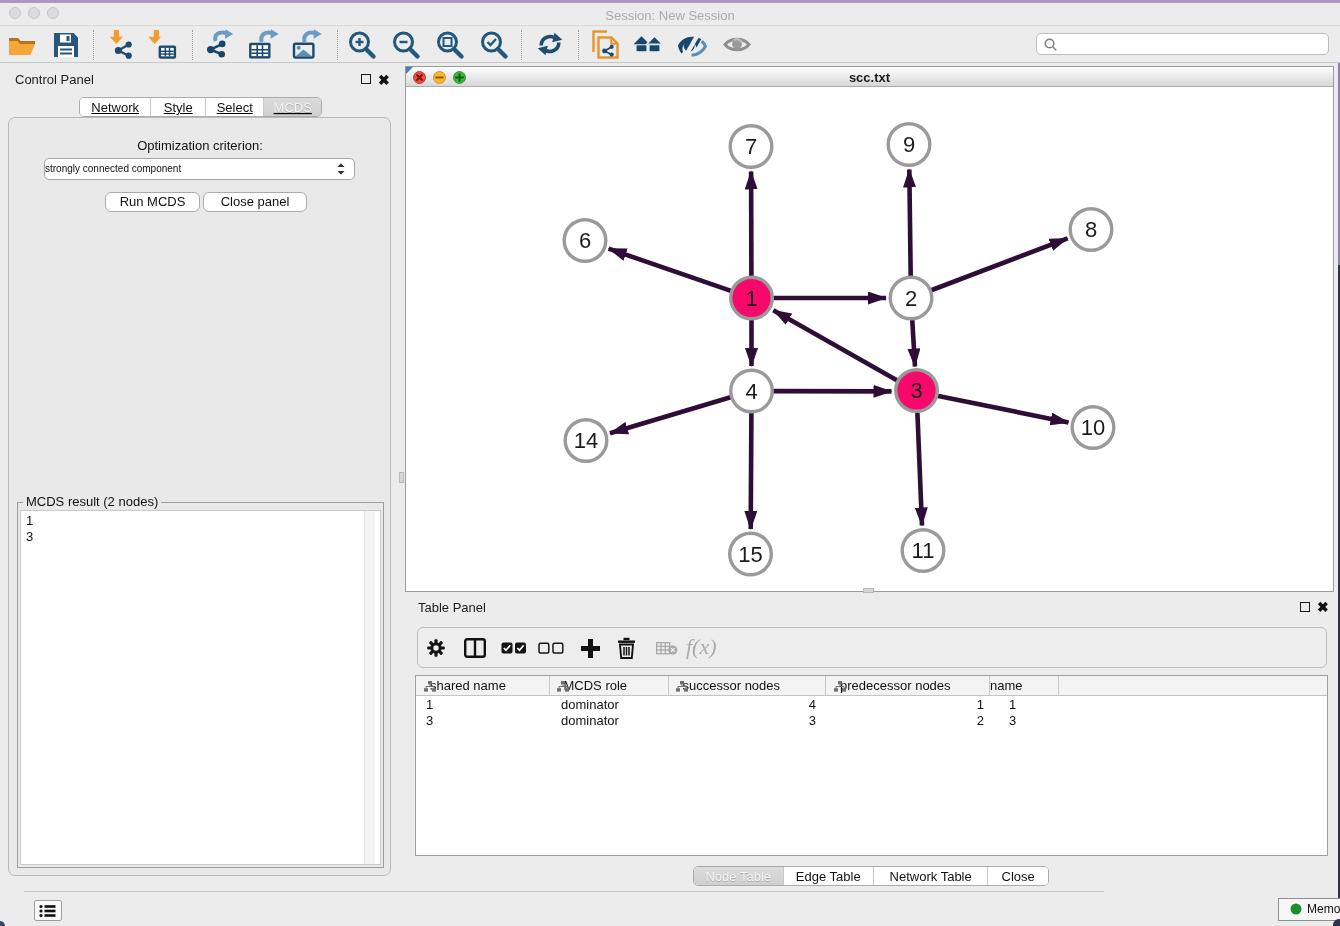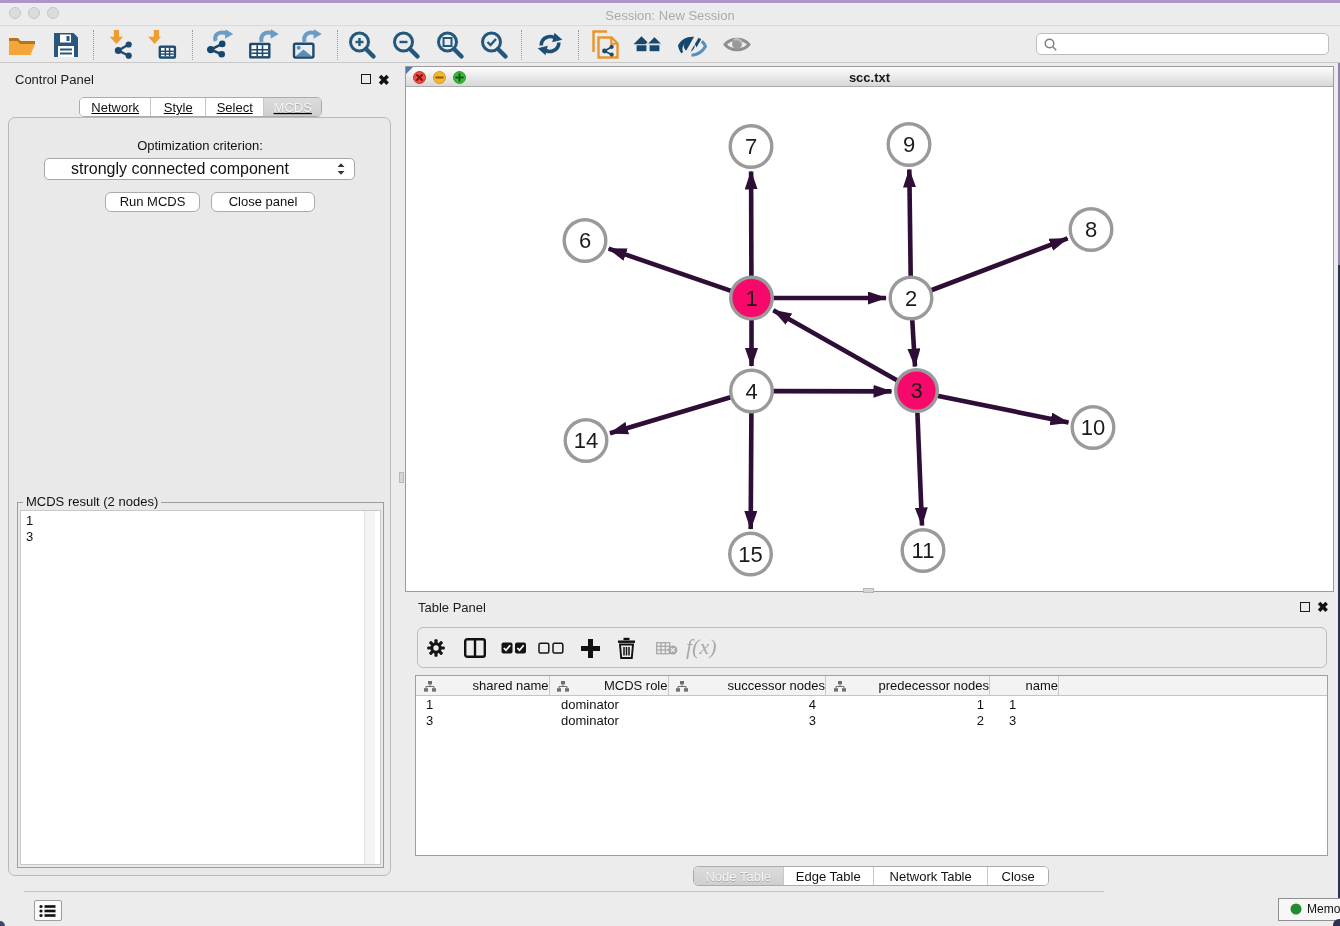--- a/index.html
+++ b/index.html
@@ -20,38 +20,38 @@
 
 #cp-title { left:15px; top:72px; font-size:13px; color:#1c1c1c; }
 .float-btn { position:absolute; width:10px; height:10px; border:1.5px solid #1a1a1a; background:transparent; }
 .close-x { position:absolute; font-size:14px; font-weight:bold; color:#111; line-height:12px; }
 #cp-box { left:8px; top:117px; width:383px; height:759px; border:1px solid #b9b9b9; border-radius:7px; background:#e9e9e9; }
 .seg { position:absolute; height:20px; display:flex; border:1px solid #ababab; border-radius:5px; overflow:hidden; background:#fff; }
 .seg div { font-size:13px; color:#111; text-align:center; line-height:19px; border-right:1px solid #c9c9c9; background:#fff; }
 .seg div:last-child { border-right:none; }
 .seg .sel { background:linear-gradient(#dcdcdc,#cfcfcf); color:#f5f5f5; text-shadow:0 1px 0 #aaa; }
 #opt-label { left:0px; top:138px; width:400px; text-align:center; font-size:13px; color:#111; }
-#dropdown { left:44px; top:158px; width:311px; height:22px; background:#fff; border:1px solid #a6a6a6; border-radius:5px; font-size:16px; color:#111; line-height:20px; padding-left:26px; }
+#dropdown { left:44px; top:158px; width:311px; height:22px; background:#fff; border:1px solid #a6a6a6; border-radius:5px; font-size:10px; color:#111; line-height:20px; padding-left:0; }
 .btn { position:absolute; height:20px; background:#fff; border:1px solid #ababab; border-radius:6px; font-size:13px; color:#111; text-align:center; line-height:18px; }
 #fieldset { left:17px; top:502px; width:367px; height:366px; border:1px solid #9d9d9d; }
 #fieldset-legend { left:23px; top:494px; background:#e9e9e9; font-size:13px; color:#111; padding:0 3px; }
 #fs-white { left:20px; top:510px; width:361px; height:355px; background:#fff; border:1px solid #c9c9c9; font-size:13px; color:#111; line-height:16px; padding:2px 0 0 5px; }
 #fs-scroll { left:364px; top:511px; width:11px; height:353px; background:#f4f4f4; border-left:1px solid #e0e0e0; }
 
 #netwin { left:405px; top:66px; width:929px; height:526px; border:1px solid #9b9b9b; background:#fff; }
 #nettitle { left:0; top:0; width:927px; height:20px; background:linear-gradient(#fdfdfd,#d8d8d8); border-bottom:1px solid #ababab; }
 .mac { position:absolute; top:3.5px; width:13px; height:13px; border-radius:50%; }
 .mac svg { display:block; }
 #nettitletext { left:0; top:3px; width:927px; text-align:center; font-size:13px; font-weight:bold; color:#1a1a1a; }
 
 #tp-title { left:418px; top:600px; font-size:13px; color:#1c1c1c; }
 #tp-toolbar { left:417px; top:627px; width:910px; height:41px; background:#ededed; border:1px solid #bdbdbd; border-radius:6px; }
 #tbl { left:415px; top:675px; width:913px; height:181px; background:#fff; border:1px solid #9f9f9f; }
 #tbl-header { position:absolute; left:0; top:0; width:911px; height:20px; background:#f3f3f3; border-bottom:1px solid #c4c4c4; }
-.hcell { position:absolute; top:0; height:20px; border-right:1px solid #c9c9c9; font-size:13px; color:#111; text-align:right; line-height:19px; }
+.hcell { position:absolute; top:0; height:20px; border-right:1px solid #c9c9c9; font-size:13px; color:#111; text-align:left; line-height:19px; }
 .trow { position:absolute; font-size:13px; color:#111; height:16px; line-height:16px; }
 .hico { position:absolute; top:5px; }
 
 #statusbar { left:0; top:891px; width:1080px; height:35px; background:#ececec; border-top:1px solid #c4c4c4;margin-left:24px; }
 #listbtn { position:absolute; left:10px; top:8px; width:28px; height:21px; background:#fafafa; border:1px solid #9d9d9d; border-radius:2px; }
 #membtn { position:absolute; left:1254px; top:6px; width:75px; height:23px; background:#f7f7f7; border:1px solid #8f8f8f; font-size:12px; color:#111; line-height:21px; }
 #blcorner { left:0; top:921px; width:5px; height:5px; background:#3b4a72; border-top-right-radius:5px; }
 #brcorner { left:1333px; top:919px; width:7px; height:7px; background:#2c3352; border-top-left-radius:6px; }
 </style>
 </head>
@@ -215,21 +215,21 @@
   <div class="sel" style="width:57px;">MCDS</div>
 </div>
 <div class="abs" id="opt-label">Optimization criterion:</div>
 <div class="abs" id="dropdown">strongly connected component
   <svg width="10" height="14" style="position:absolute;right:8px;top:3px" viewBox="0 0 10 14">
       <path d="M1.5 5 L5 1.2 L8.5 5 Z" fill="#333"></path>
       <path d="M1.5 9 L5 12.8 L8.5 9 Z" fill="#333"></path>
     </svg>
 </div>
 <div class="btn" style="left:94px; top:192px; width:95px;margin-left:11px;">Run MCDS</div>
-<div class="btn" style="left:203px; top:192px; width:104px;margin-left:8px;">Close panel</div>
+<div class="btn" style="left:203px; top:192px; width:104px;">Close panel</div>
 <div class="abs" id="fieldset"></div>
 <div class="abs" id="fieldset-legend">MCDS result (2 nodes)</div>
 <div class="abs" id="fs-white">1<br>3</div>
 <div class="abs" id="fs-scroll"></div>
 
 <div class="abs" id="netwin">
   <div class="abs" id="nettitle">
     <svg width="7" height="7" style="position:absolute;left:0;top:0">
         <path d="M0 0 H7 L0 7 z" fill="#4a7ac0"></path>
       </svg>

